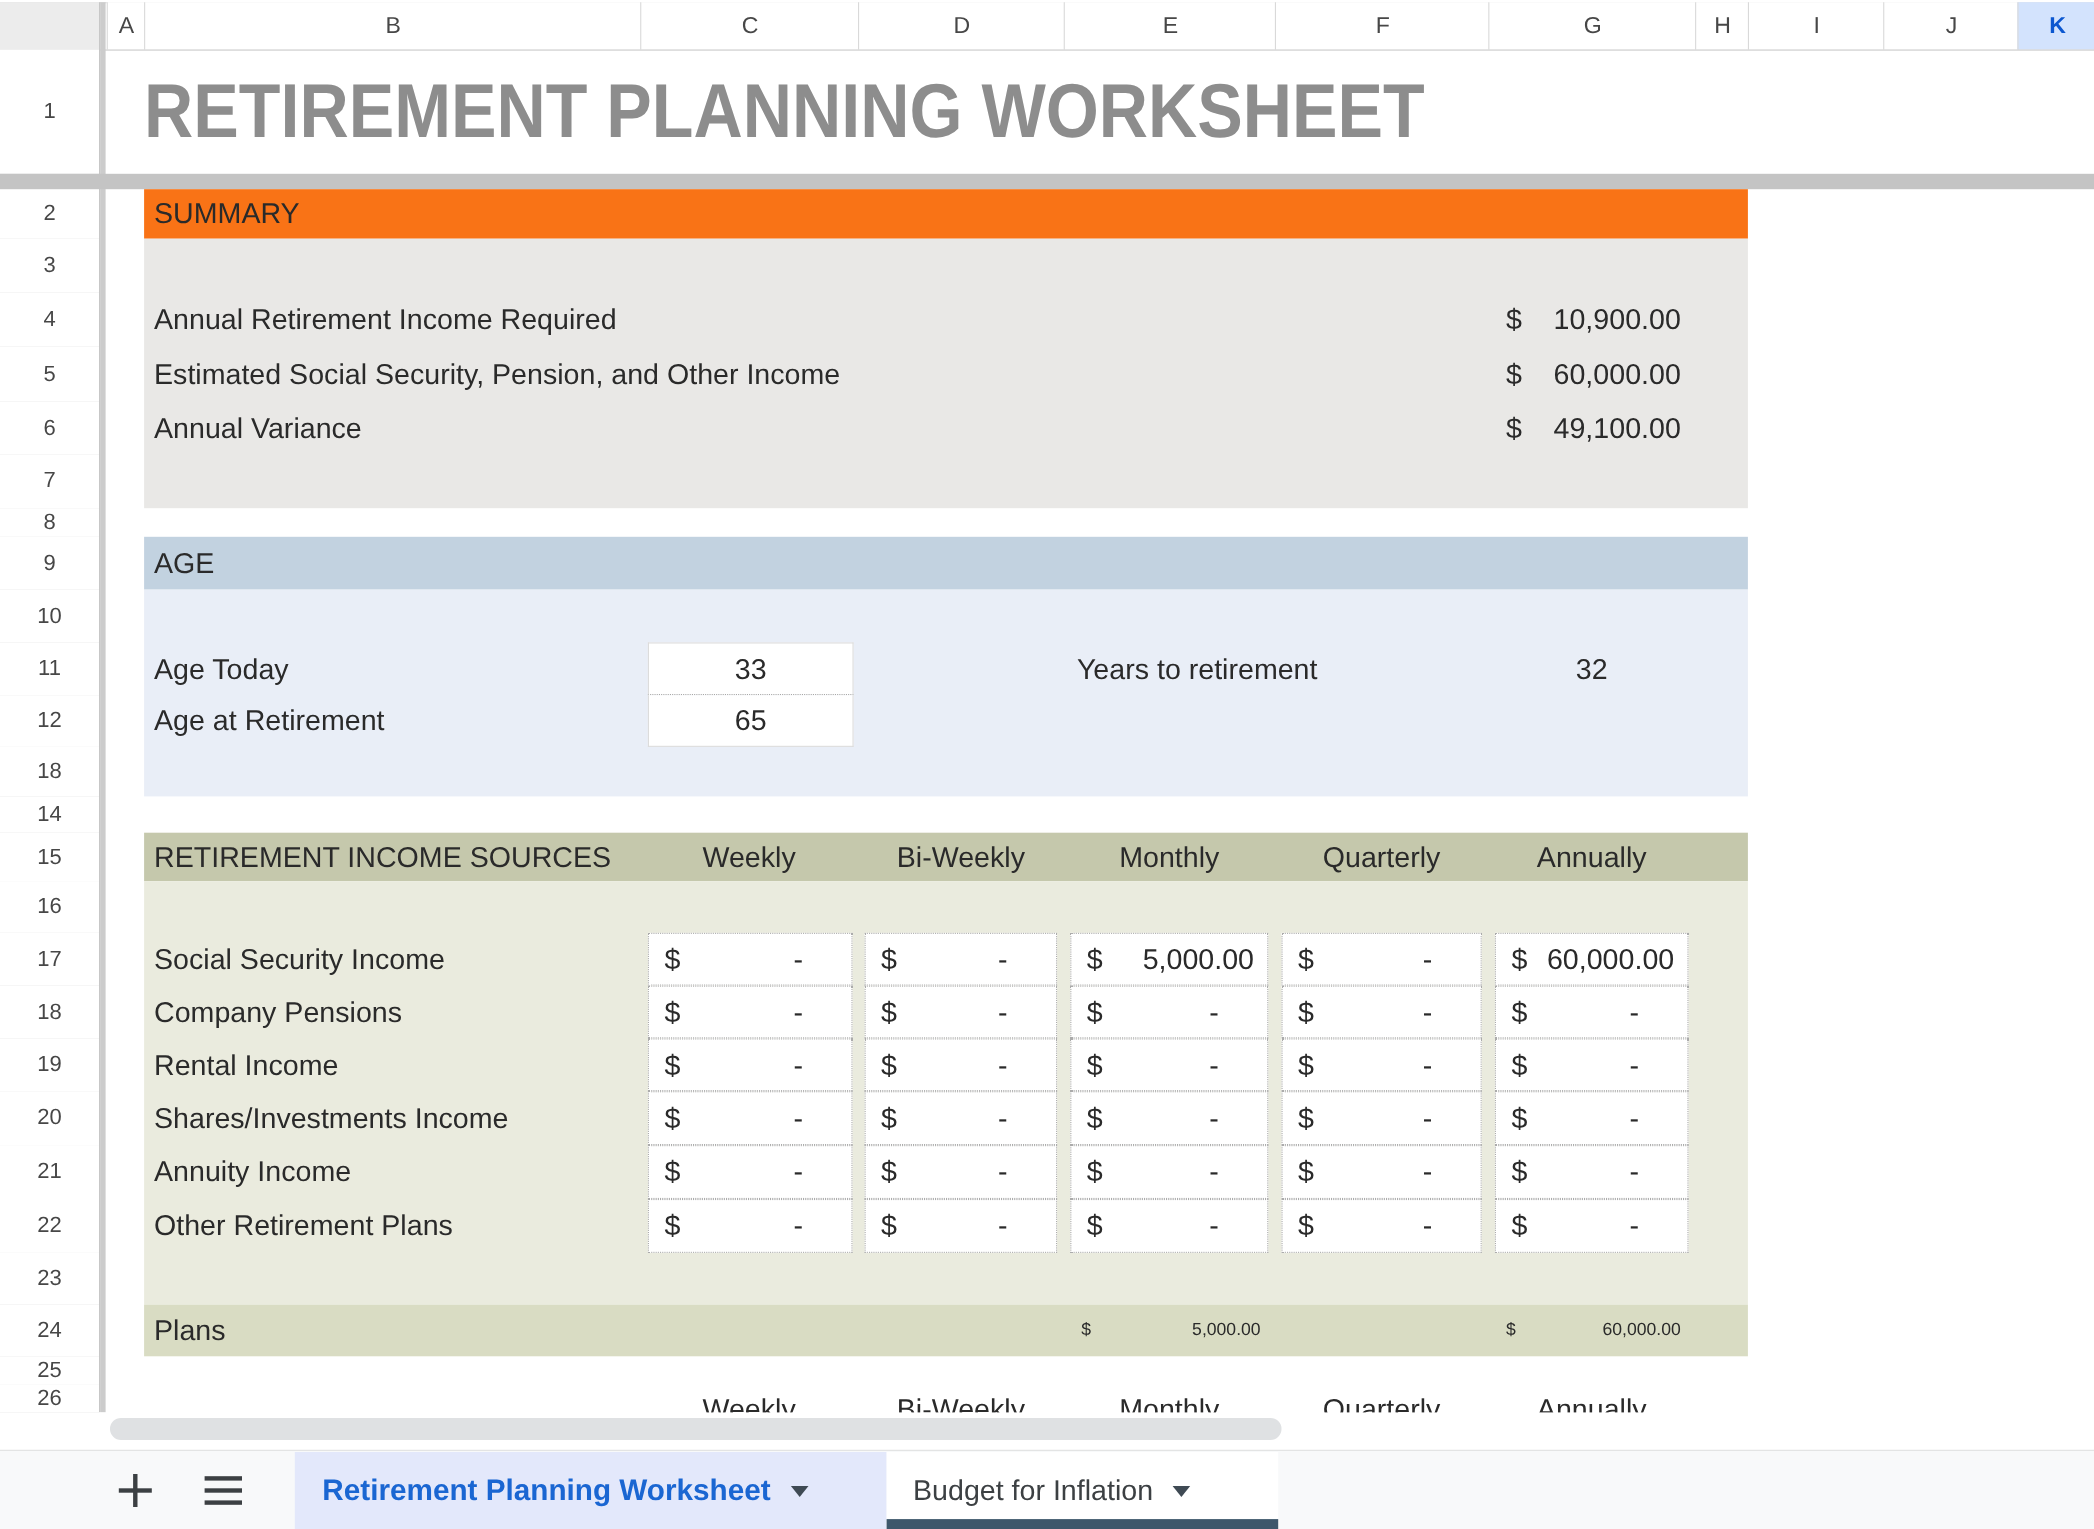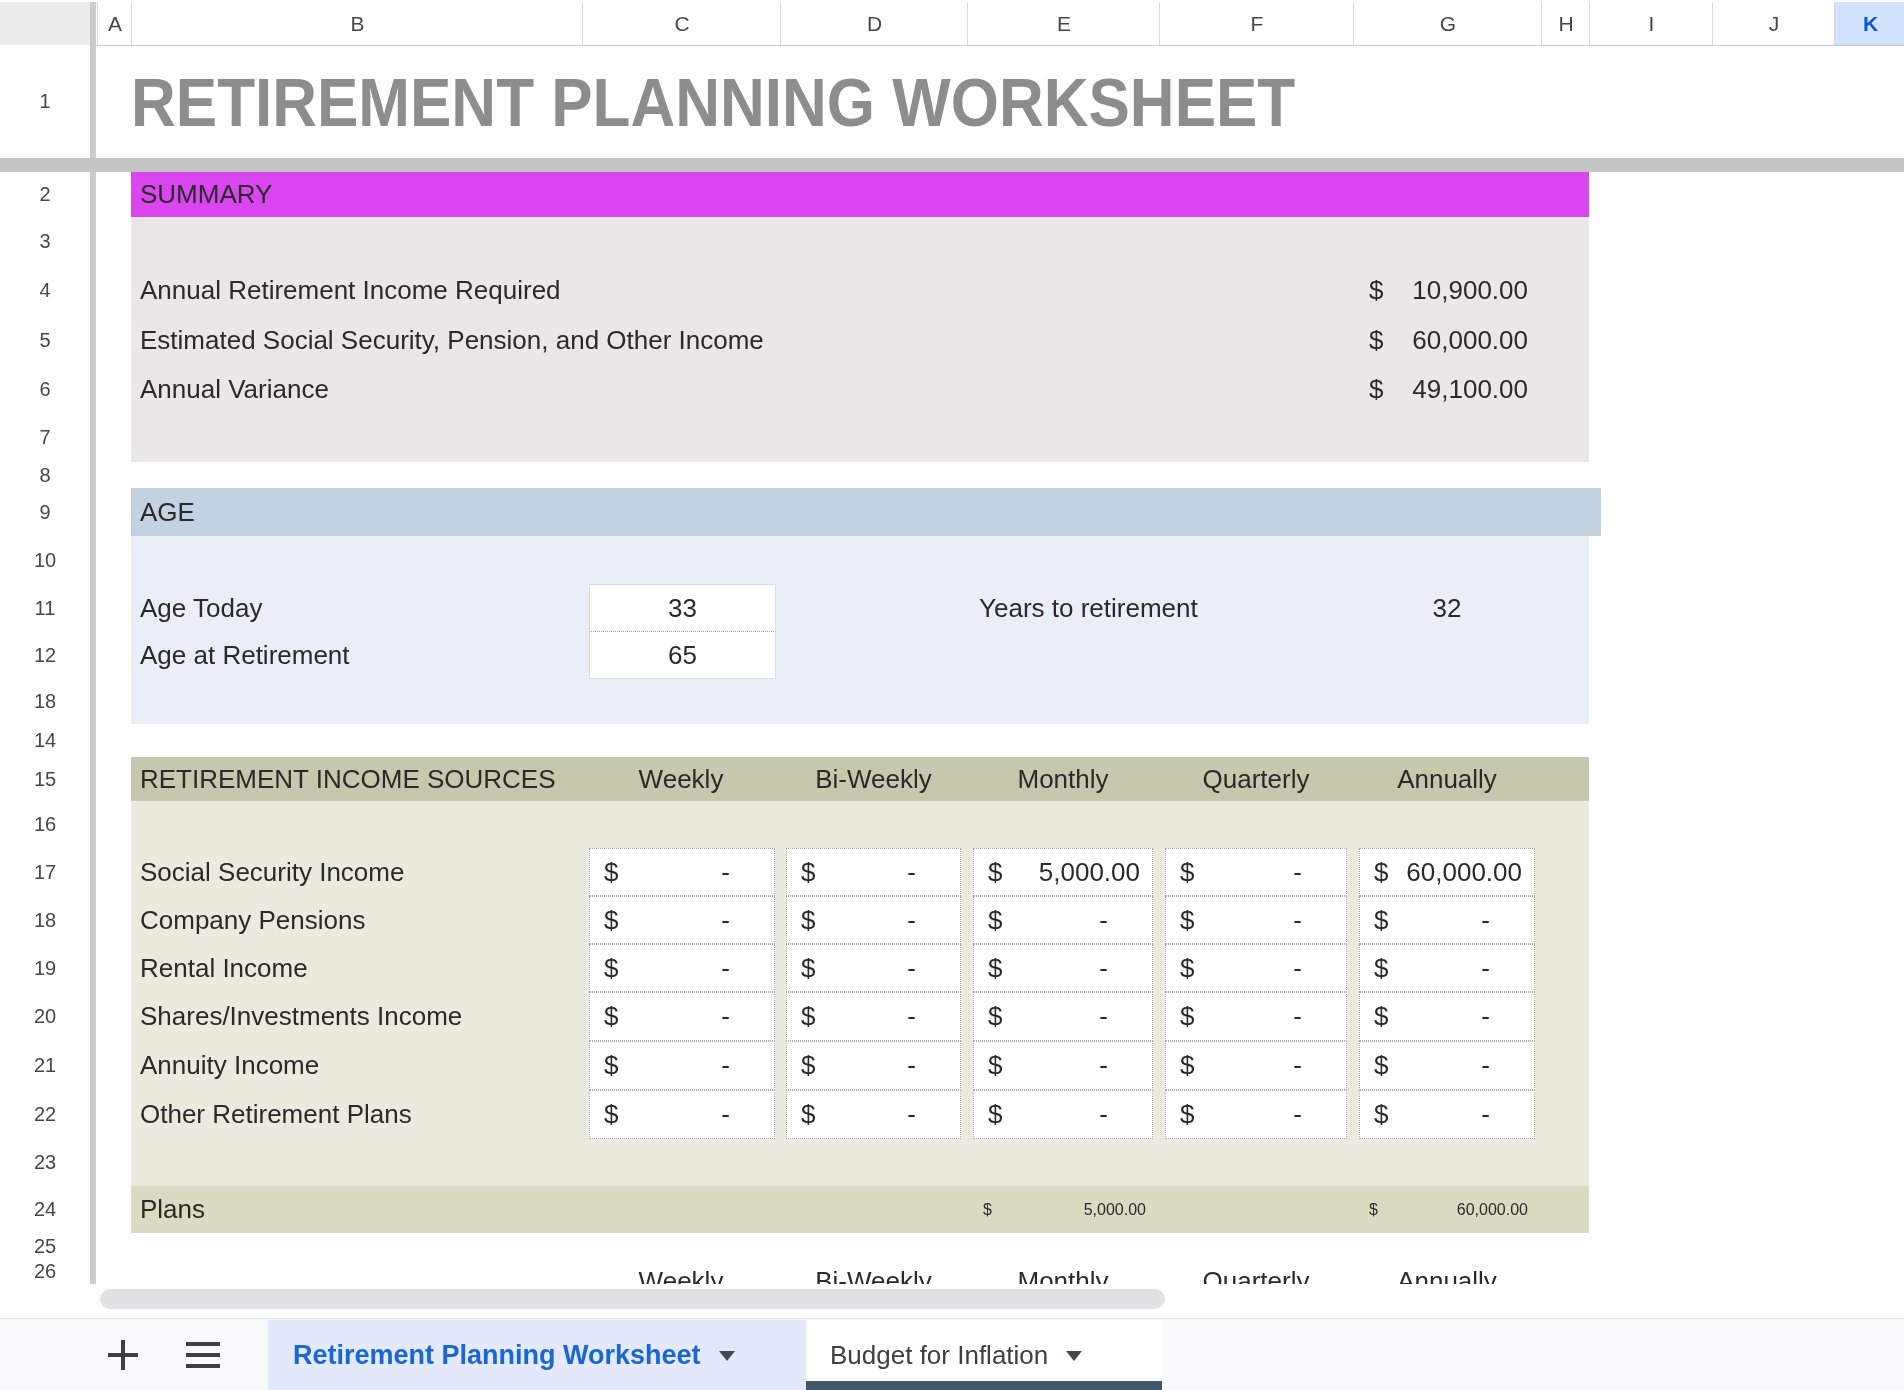--- a/index.html
+++ b/index.html
@@ -109,21 +109,21 @@
       <div class="row-header" style="top: 1233px; height: 26px;">25</div>
       <div class="row-header" style="top: 1259px; height: 25px;">26</div>
     </div>
 
   <div class="title-cell">RETIREMENT PLANNING WORKSHEET</div>
 
   <div class="rowcol-border"></div>
   <div class="frozen-col"></div>
   <div class="frozen-row"></div>
 
-  <div class="band" style="top:172px;height:45px;background:#d946ef;">
+  <div class="band" style="top:172px;height:45px;background:#f97316;">
     <div class="band-label">SUMMARY</div>
   </div>
   <div class="band" style="top:217px;height:245px;background:#e9e8e6;"></div>
   <div id="summary-rows">
       <div class="cell vcenter" style="left: 140px; top: 266px; height: 49px;">Annual Retirement Income Required</div>
       <div class="moneypair" style="left: 1353px; top: 266px; width: 188px; height: 49px;">
         <div class="cur cell" style="position: absolute;">$</div>
         <div class="val cell" style="position: absolute;">10,900.00</div>
       </div>
       <div class="cell vcenter" style="left: 140px; top: 315px; height: 50px;">Estimated Social Security, Pension, and Other Income</div>
@@ -131,21 +131,21 @@
         <div class="cur cell" style="position: absolute;">$</div>
         <div class="val cell" style="position: absolute;">60,000.00</div>
       </div>
       <div class="cell vcenter" style="left: 140px; top: 365px; height: 48px;">Annual Variance</div>
       <div class="moneypair" style="left: 1353px; top: 365px; width: 188px; height: 48px;">
         <div class="cur cell" style="position: absolute;">$</div>
         <div class="val cell" style="position: absolute;">49,100.00</div>
       </div>
     </div>
 
-  <div class="band" style="top:488px;height:48px;background:#c2d2e0;padding-left:12px;">
+  <div class="band" style="top:488px;height:48px;background:#c2d2e0;">
     <div class="band-label">AGE</div>
   </div>
   <div class="band" style="top:536px;height:188px;background:#e9eef7;"></div>
 
   <div class="cell vcenter" style="left:140px;top:584px;height:48px;">Age Today</div>
   <div class="cell vcenter" style="left:140px;top:632px;height:47px;">Age at Retirement</div>
   <div class="age-box" style="top:584px;height:48px;border-bottom:1px dotted #9e9e9e;">
       <span>33</span>
     </div>
   <div class="age-box" style="top:632px;height:47px;border-top:none;">

